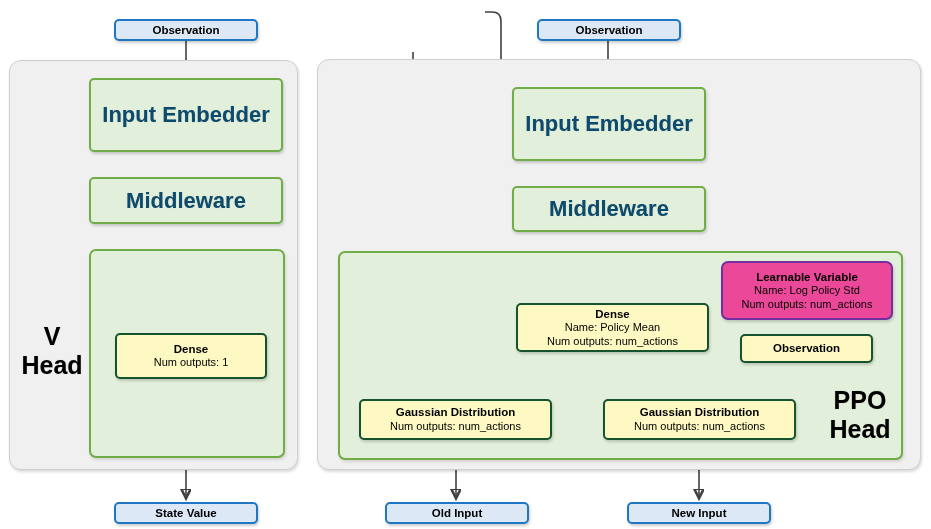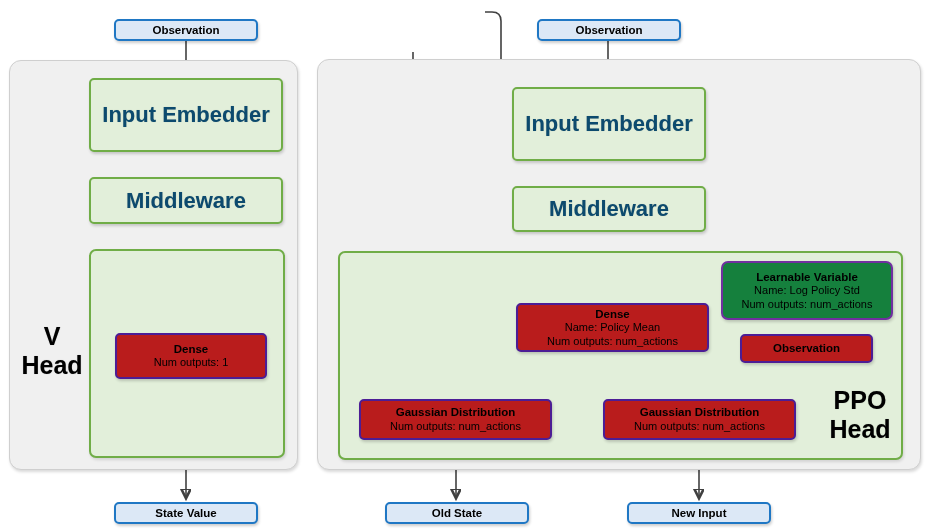--- a/index.html
+++ b/index.html
@@ -27,24 +27,24 @@
     display:flex;flex-direction:column;align-items:center;justify-content:center;
     text-align:center;border-radius:5px;
     box-shadow:1px 2px 3px rgba(0,0,0,.18);
   }
   .green-node{
     background:#e2efda;border:2px solid #70ad47;
     font-weight:bold;color:#0c4a6e;font-size:22px;
     text-shadow:0 0 1px rgba(0,0,0,.2);
   }
   .orange-node{
-    background:#b91c1c;border:2px solid #4c1d95;color:#000;
+    background:#fef9c3;border:2px solid #14532d;color:#000;
   }
   .purple-node{
-    background:#15803d;border:2px solid #7030a0;color:#000;
+    background:#ec4899;border:2px solid #7030a0;color:#000;
   }
   .io-node{
     background:#dce8f6;border:2px solid #1f77c4;border-radius:5px;
     color:#000;font-weight:bold;font-size:11.5px;
     display:flex;align-items:center;justify-content:center;
     box-shadow:1px 2px 3px rgba(0,0,0,.2);
   }
   .ttl{font-weight:bold;font-size:11.5px;line-height:1.25;}
   .sub{font-weight:normal;font-size:11px;line-height:1.25;}
 
@@ -160,20 +160,20 @@
   <div class="abs node orange-node" style="left:603px;top:399px;width:193px;height:41px;">
     <span class="ttl">Gaussian Distribution</span>
     <span class="sub">Num outputs: num_actions</span>
   </div>
 
   <div class="abs io-node" style="left:114px;top:502px;width:144px;height:22px;">
     <span>State Value</span>
   </div>
 
   <div class="abs io-node" style="left:385px;top:502px;width:144px;height:22px;">
-    <span>Old State</span>
+    <span>Old Input</span>
   </div>
 
   <div class="abs io-node" style="left:627px;top:502px;width:144px;height:22px;">
     <span>New Input</span>
   </div>
 
 </div>
 
 </body></html>

